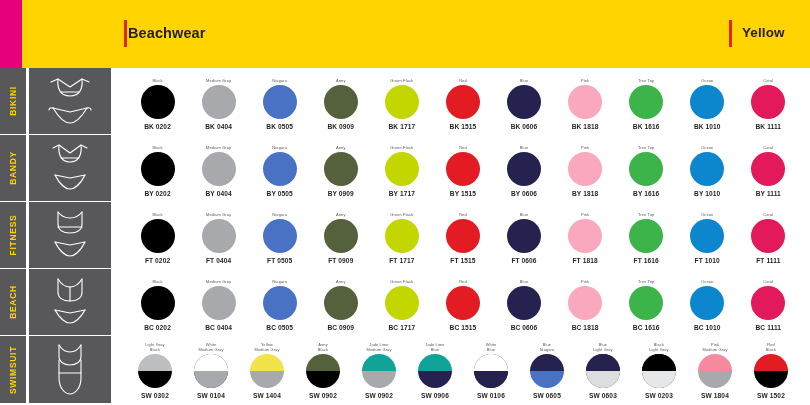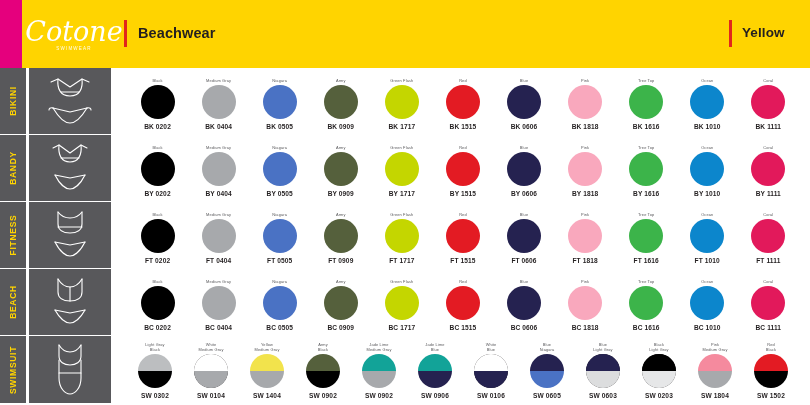--- a/index.html
+++ b/index.html
@@ -74,21 +74,21 @@
     position: absolute;
     top: 20px;
     width: 3px;
     height: 27px;
     background: #e1261c;
   }
   .hdr-divider.left { left: 124px; }
   .hdr-divider.right { left: 729px; }
   .hdr-title {
     position: absolute;
-    left: 138px;
+    left: 128px;
     top: 25px;
     font-size: 14.5px;
     font-weight: bold;
     color: #231f20;
     letter-spacing: 0.1px;
   }
   .hdr-summary {
     position: absolute;
     left: 742px;
     top: 25px;
@@ -208,24 +208,20 @@
   }
 </style>
 </head>
 <body>
 
 <div id="page">
 
   <div class="header">
     <div class="header-pink"></div>
 
-    <div class="logo-wrap">
-      <div class="logo-script">Cotone</div>
-      <div class="logo-sub">SWIMWEAR</div>
-    </div>
 
     <div class="hdr-divider left"></div>
     <div class="hdr-title">Beachwear</div>
 
     <div class="hdr-divider right"></div>
     <div class="hdr-summary">Yellow</div>
   </div>
 
   <div class="body-area" id="body-area">
       <div class="row">

